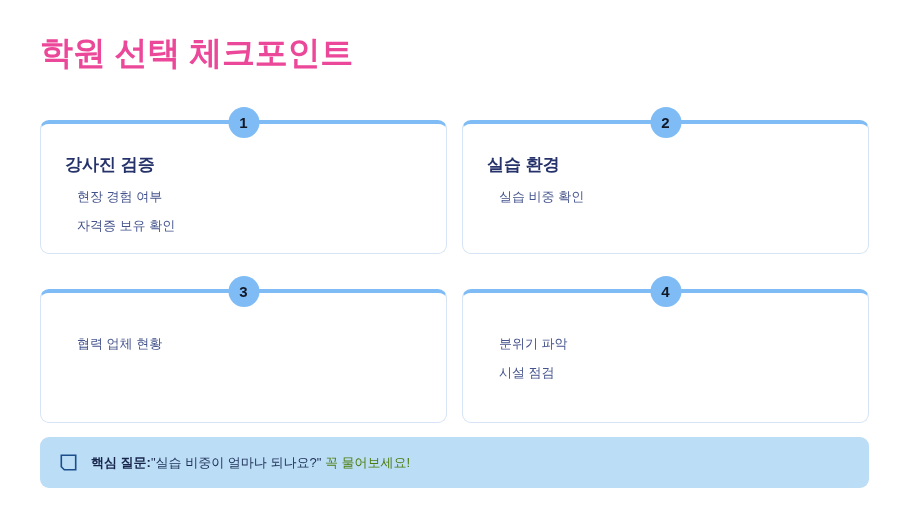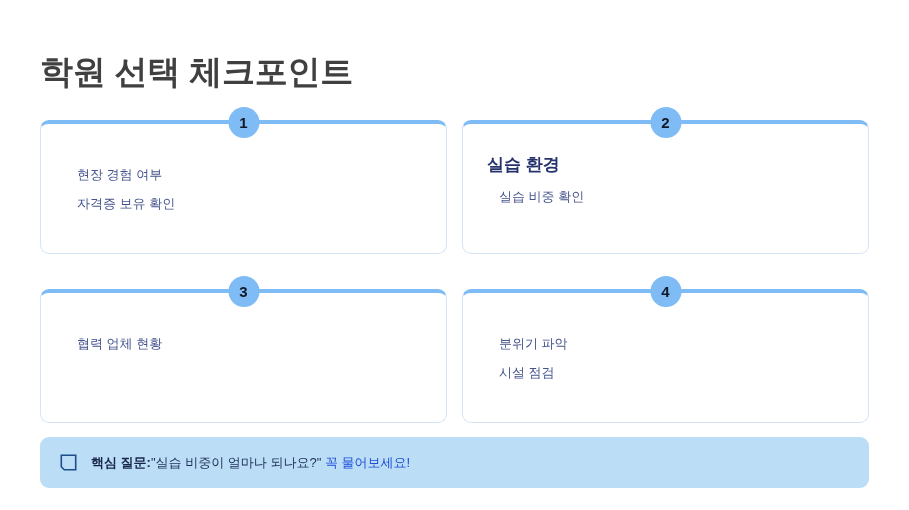--- a/index.html
+++ b/index.html
@@ -20,25 +20,25 @@
     position: relative;
     width: 909px;
     height: 510px;
     box-sizing: border-box;
   }
 
   
   .page-title {
     position: absolute;
     left: 40px;
-    top: 28px;
+    top: 9px;
     font-size: 33px;
     line-height: 44px;
     font-weight: bold;
-    color: #404040;
+    color: #ec4899;
     letter-spacing: -0.2px;
     white-space: nowrap;
   }
 
   
   .card-grid {
     position: absolute;
     left: 40px;
     top: 120px;
     width: 829px;
@@ -128,33 +128,34 @@
     line-height: 18px;
     color: #1C2D55;
     white-space: nowrap;
   }
   .banner-label {
     font-weight: bold;
     color: #16244A;
     margin-right: 0;
   }
   .banner-quote { color: #1C2D55; }
-  .banner-tail { color: #1d4ed8; }
+  .banner-tail { color: #4d7c0f; }
 </style>
 </head>
 <body>
 
 <div class="page">
 
   <h1 class="page-title">학원 선택 체크포인트</h1>
 
   <div class="card-grid">
 
     <div class="card">
       <div class="card-badge">1</div>
+      <div class="card-heading">강사진 검증</div>
       <ul class="card-list">
         <li class="card-list-item">현장 경험 여부</li>
         <li class="card-list-item">자격증 보유 확인</li>
       </ul>
     </div>
 
     <div class="card">
       <div class="card-badge">2</div>
       <div class="card-heading">실습 환경</div>
       <ul class="card-list">

